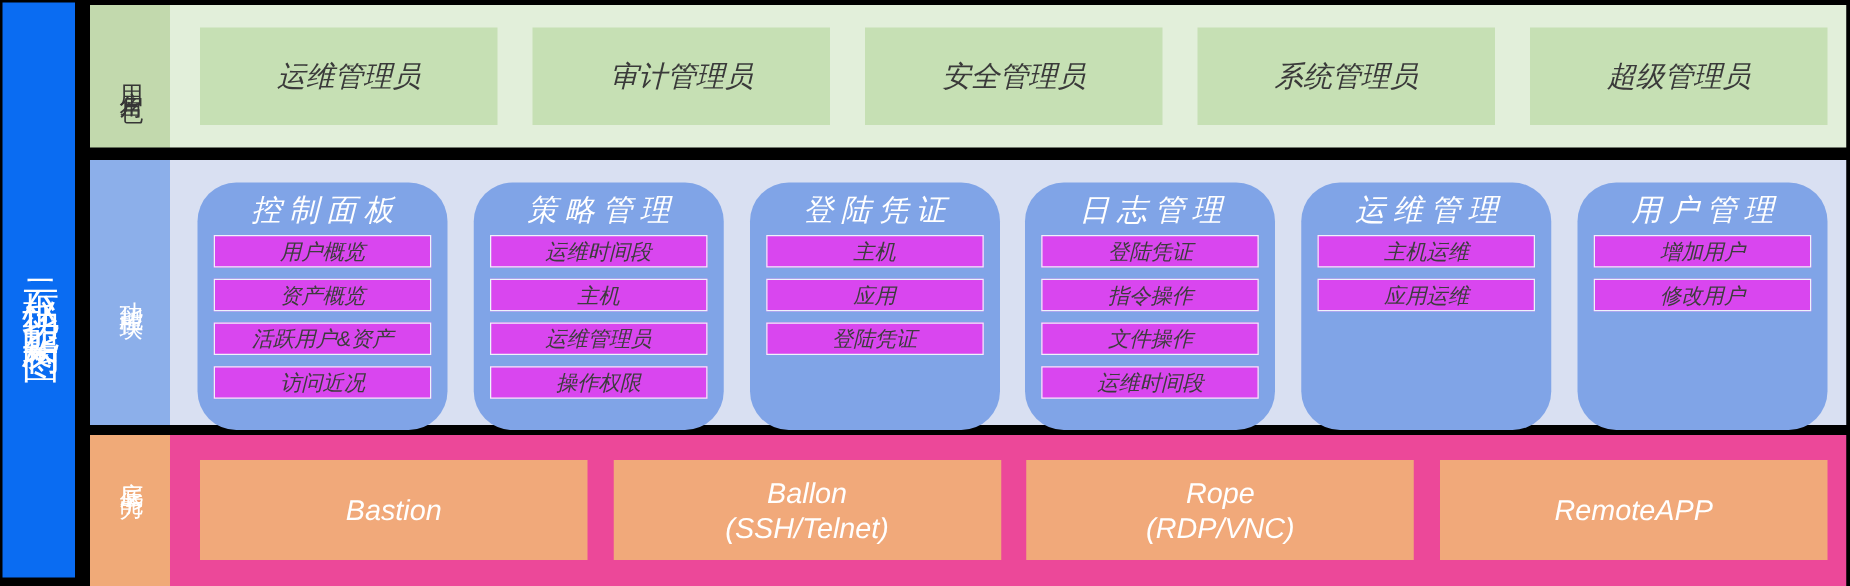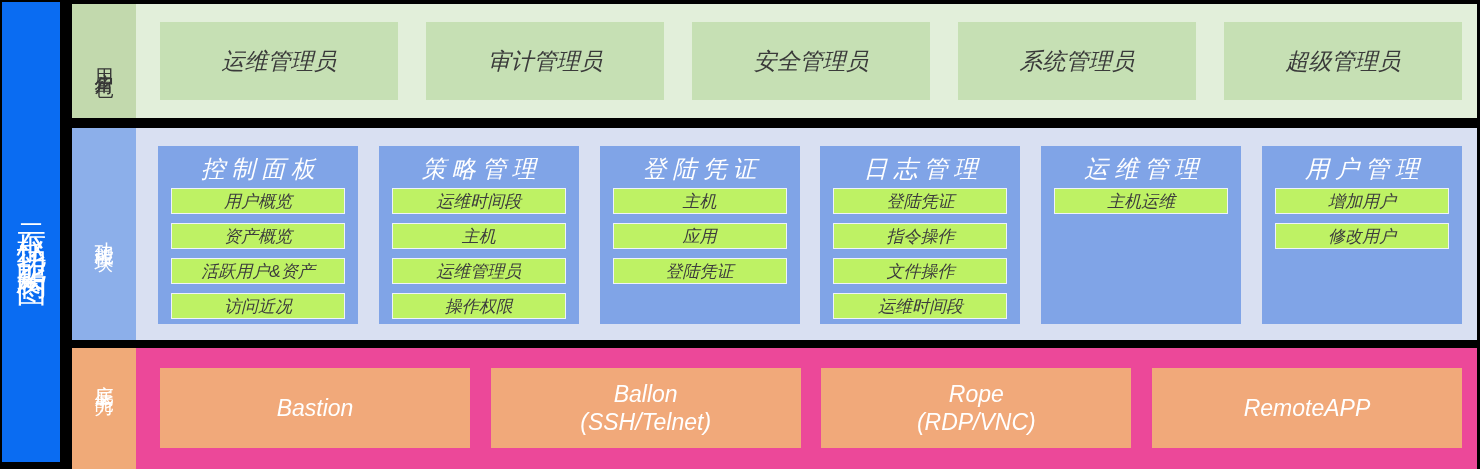--- a/index.html
+++ b/index.html
@@ -57,30 +57,31 @@
   
   .row-modules { height:212px; margin-bottom:8px; }
   .row-modules .row-label { background:#8cafea; }
   .row-modules .row-label span { color:#fff; }
   .row-modules .row-content {
     background:#d9e0f2;
     display:flex; justify-content:space-between; align-items:flex-start;
     padding:18px 15px 0 22px;
   }
   .module-col {
-    width:200px; height:178px; background:#80a4e7;
+    width:200px; height:198px; background:#80a4e7;
     padding-top:6px;
+    border-radius:31px;
   }
   .module-title {
     color:#fff; font-size:24px; letter-spacing:6px; text-indent:6px;
     text-align:center; height:36px; line-height:34px; font-weight:500;
   }
   .module-item {
     height:26px; line-height:25px; margin:0 13px 9px 13px;
-    background:#bef264; border:1px solid #eef2fb;
+    background:#d946ef; border:1px solid #eef2fb;
     color:#3d3d3d; font-size:17px; text-align:center;
   }
 
   
   .row-base { flex:1; }
   .row-base .row-label { background:#f0aa78; align-items:flex-start; }
   .row-base .row-label span { color:#fff; margin-top:22px; }
   .row-base .row-content {
     background:#ec4899;
     display:flex; justify-content:space-between; align-items:flex-start;
@@ -150,20 +151,21 @@
           <div class="module-title">日志管理</div>
           <div class="module-item">登陆凭证</div>
           <div class="module-item">指令操作</div>
           <div class="module-item">文件操作</div>
           <div class="module-item">运维时间段</div>
         </div>
 
         <div class="module-col">
           <div class="module-title">运维管理</div>
           <div class="module-item">主机运维</div>
+          <div class="module-item">应用运维</div>
         </div>
 
         <div class="module-col">
           <div class="module-title">用户管理</div>
           <div class="module-item">增加用户</div>
           <div class="module-item">修改用户</div>
         </div>
 
       </div>
     </section>

